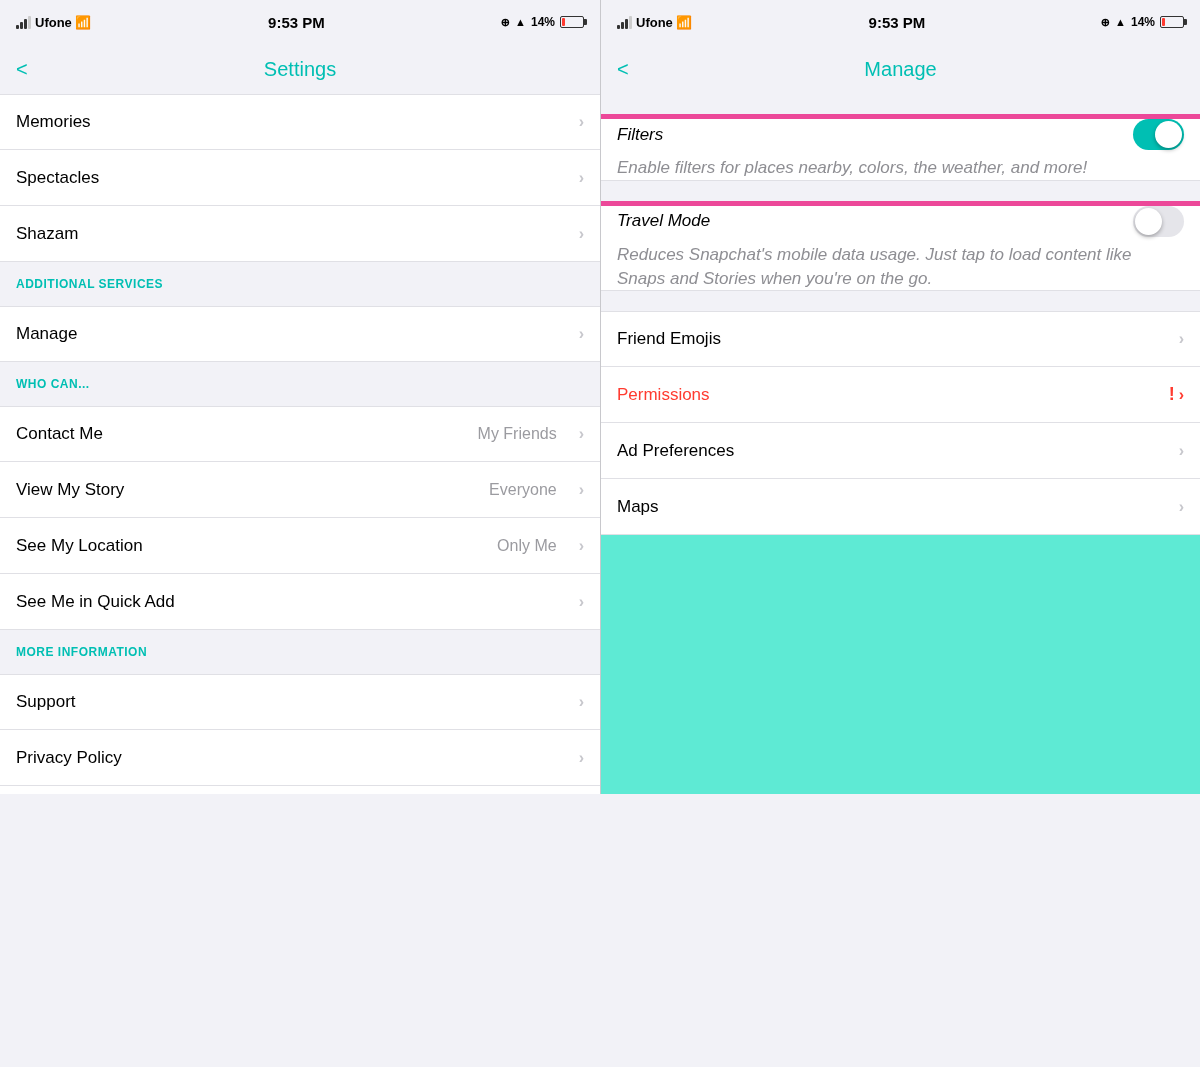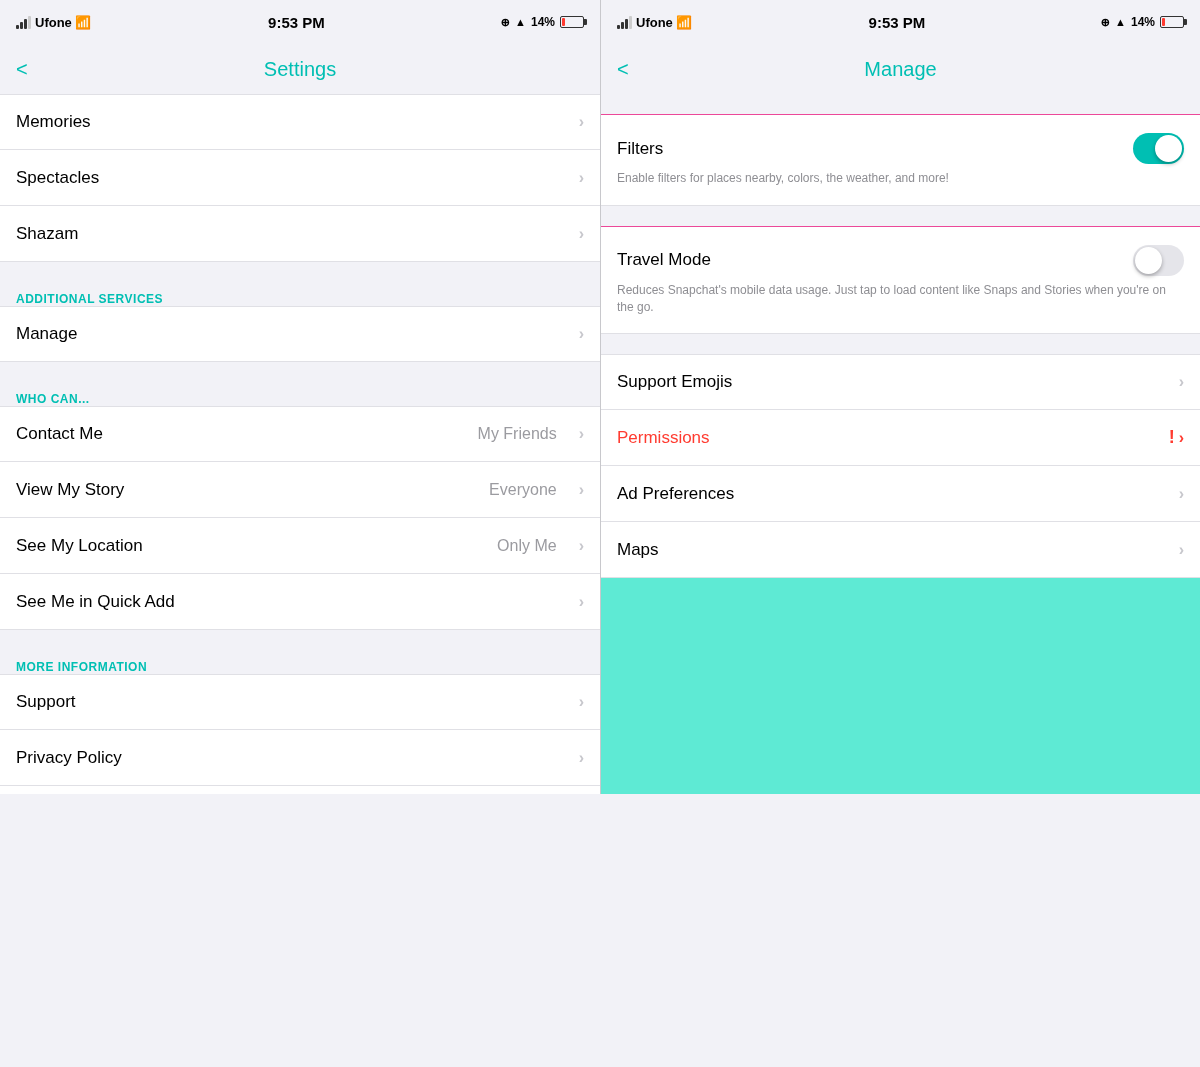--- a/index.html
+++ b/index.html
@@ -124,21 +124,21 @@
       flex: 1;
       overflow-y: auto;
       background: #5eead4;
     }
 
     
     .section-header {
       height: 44px;
       background: #f2f2f7;
       display: flex;
-      align-items: flex-end;
+      align-items: center;
       padding: 0 16px;
     }
 
     .section-header-text {
       font-size: 12px;
       font-weight: 700;
       color: #00bfb3;
       letter-spacing: 0.5px;
     }
 
@@ -177,22 +177,23 @@
 
     
     .right-panel {
       background: #f2f2f7;
     }
 
     
     .toggle-section {
       background: #ffffff;
       border-bottom: 1px solid #e0e0e5;
-      border-top: 1px solid #ec4899;
-      padding: 18px 16px;
+      border-top: 5px solid #ec4899;
+      padding: 0 16px;
+      font-style: italic;
     }
 
     .toggle-row {
       display: flex;
       align-items: center;
       margin-bottom: 6px;
     }
 
     .toggle-label {
       flex: 1;
@@ -230,21 +231,21 @@
 
     .toggle.on .toggle-thumb {
       left: 22px;
     }
 
     .toggle.off .toggle-thumb {
       left: 2px;
     }
 
     .toggle-description {
-      font-size: 12px;
+      font-size: 17px;
       color: #8e8e93;
       line-height: 1.4;
     }
 
     .spacer-block {
       height: 20px;
       background: #f2f2f7;
     }
 
     
@@ -445,21 +446,21 @@
           <div class="toggle-thumb"></div>
         </div>
       </div>
       <div class="toggle-description">Reduces Snapchat's mobile data usage. Just tap to load content like Snaps and Stories when you're on the go.</div>
     </div>
 
     <div class="section-divider"></div>
 
     <div>
       <div class="list-item">
-        <span class="list-item-label">Support Emojis</span>
+        <span class="list-item-label">Friend Emojis</span>
         <span class="chevron">›</span>
       </div>
       <div class="list-item permissions-item">
         <span class="list-item-label">Permissions</span>
         <span class="permissions-badge">!</span>
         <span class="chevron" style="color:#ff3b30;">›</span>
       </div>
       <div class="list-item">
         <span class="list-item-label">Ad Preferences</span>
         <span class="chevron">›</span>

